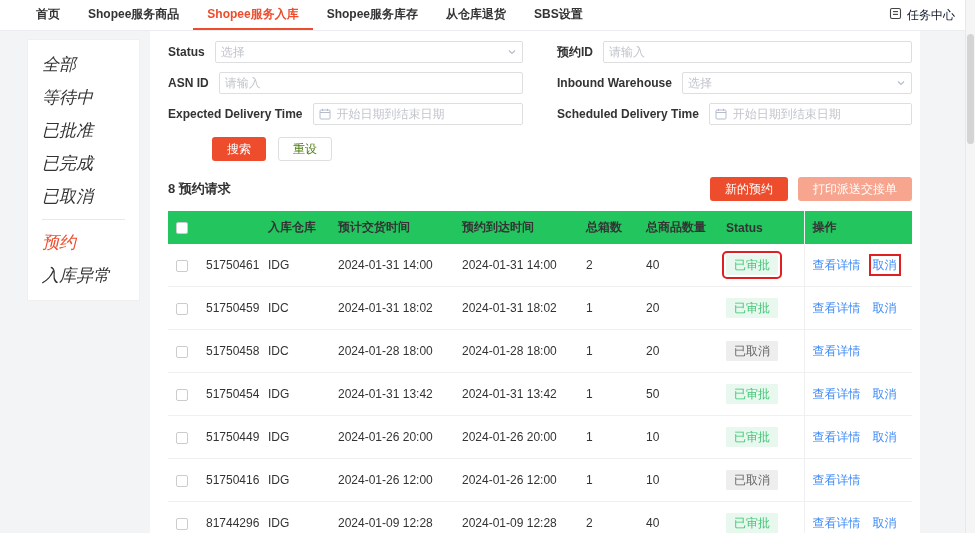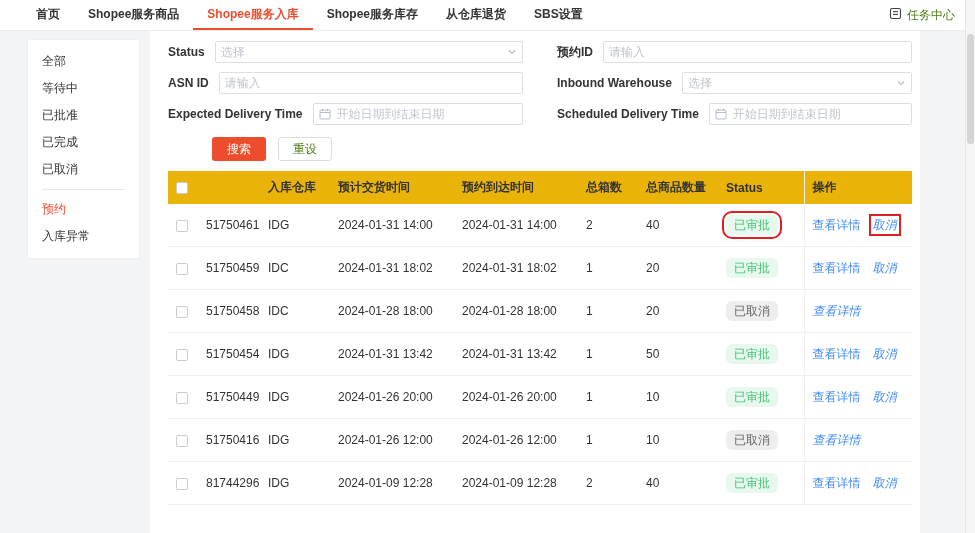--- a/index.html
+++ b/index.html
@@ -7,26 +7,26 @@
   body { font-family:"Liberation Sans","DejaVu Sans",sans-serif; background:#f3f4f6; position:relative; }
   .page { position:relative; width:975px; height:533px; overflow:hidden; }
 
   
   .topnav { position:absolute; top:0; left:0; right:0; height:31px; background:#fff;
             border-bottom:1px solid #ebedf0; display:flex; align-items:stretch; padding:0 20px 0 22px; z-index:3; }
   .nav-items { display:flex; }
   .nav-item { font-size:12px; font-weight:bold; color:#333; padding:0 14px; display:flex; align-items:center;
               cursor:pointer; border-bottom:2px solid transparent; white-space:nowrap; }
   .nav-item.active { color:var(--accent,#ee4d2d); border-bottom-color:var(--accent,#ee4d2d); }
-  .task-center { margin-left:auto; display:flex; align-items:center; gap:5px; font-size:12px; color:#4d7c0f; cursor:pointer; }
+  .task-center { margin-left:auto; display:flex; align-items:center; gap:5px; font-size:12px; color:#0f172a; cursor:pointer; }
 
   
   .sidebar { position:absolute; left:27px; top:39px; width:113px; background:#fff; padding:8px 0;
              border:1px solid #f0f0f0; }
-  .side-item { font-size:12px; color:#333; padding:5px 14px; cursor:pointer; white-space:nowrap; }
+  .side-item { font-size:17px; color:#333; padding:5px 14px; cursor:pointer; white-space:nowrap;font-style:italic; }
   .side-item.active { color:var(--accent,#ee4d2d); }
   .side-divider { border-top:1px solid #e8e8e8; margin:6px 14px; }
 
   
   .main-card { position:absolute; left:150px; top:31px; width:770px; bottom:0; background:#fff;
                padding:10px 8px 0 18px; overflow:hidden; }
 
   
   .filter-grid { display:grid; grid-template-columns:1fr 1fr; column-gap:34px; row-gap:9px; }
   .filter-field { display:flex; align-items:center; height:22px; }
@@ -45,32 +45,32 @@
   .btn-plain { background:#fff; border-color:#dcdee0; color:#4d7c0f; }
   .btn-salmon { background:var(--accent-light,#f7a58f); color:#fff; }
 
   
   .list-header { margin-top:16px; display:flex; align-items:center; }
   .list-title { font-size:13px; font-weight:bold; color:#333; }
   .list-actions { margin-left:auto; display:flex; gap:10px; }
 
   
   .data-table { width:100%; border-collapse:collapse; margin-top:10px; table-layout:fixed; }
-  .data-table th { background:#eab308; font-size:12px; color:#333; text-align:left; padding:8px; font-weight:600;
+  .data-table th { background:#22c55e; font-size:12px; color:#333; text-align:left; padding:8px; font-weight:600;
                    white-space:nowrap; overflow:hidden; }
   .data-table td { font-size:12px; color:#333; padding:11px 8px; border-bottom:1px solid #f0f0f0;
                    white-space:nowrap; overflow:hidden; }
   .data-table th:last-child, .data-table td:last-child { border-left:1px solid #f0f0f0; }
   .checkbox { width:12px; height:12px; border:1px solid #ccc; border-radius:2px; display:inline-block;
               background:#fff; vertical-align:middle; cursor:pointer; }
-  .badge { display:inline-block; padding:2px 8px; border-radius:6px; font-size:12px; line-height:16px; }
+  .badge { display:inline-block; padding:2px 8px; border-radius:1px; font-size:12px; line-height:16px; }
   .badge.approved { color:var(--approved-text,#3fc573); background:var(--approved-bg,#e8f8ef); }
   .badge.cancelled { color:var(--cancelled-text,#666); background:var(--cancelled-bg,#eee); }
   .link { color:var(--link,#3e8af7); cursor:pointer; margin-right:12px; }
-  .link:last-child { margin-right:0;font-style:italic; }
+  .link:last-child { margin-right:0; }
   .annot { outline:2px solid var(--annotation,#e02020); outline-offset:2px; }
 
   
   .scrollbar-track { position:absolute; right:0; top:0; bottom:0; width:10px; background:#f5f5f5;
                      border-left:1px solid #e8e8e8; z-index:4; }
   .scrollbar-thumb { position:absolute; left:1px; right:1px; top:34px; height:110px; background:#d4d4d4; border-radius:4px; }
 </style>
 </head>
 <body>
 
@@ -177,20 +177,27 @@
           </div>
         </div>
 
       </div>
       <div class="filter-actions">
         <button class="btn btn-primary">搜索</button>
         <button class="btn btn-plain">重设</button>
       </div>
     </section>
 
+    <div class="list-header">
+      <h2 class="list-title">8 预约请求</h2>
+      <div class="list-actions">
+        <button class="btn btn-primary">新的预约</button>
+        <button class="btn btn-salmon">打印派送交接单</button>
+      </div>
+    </div>
 
     <table class="data-table">
       <colgroup>
         <col style="width:30px">
           <col style="width:62px">
           <col style="width:70px">
           <col style="width:124px">
         <col style="width:124px">
           <col style="width:60px">
           <col style="width:80px">

